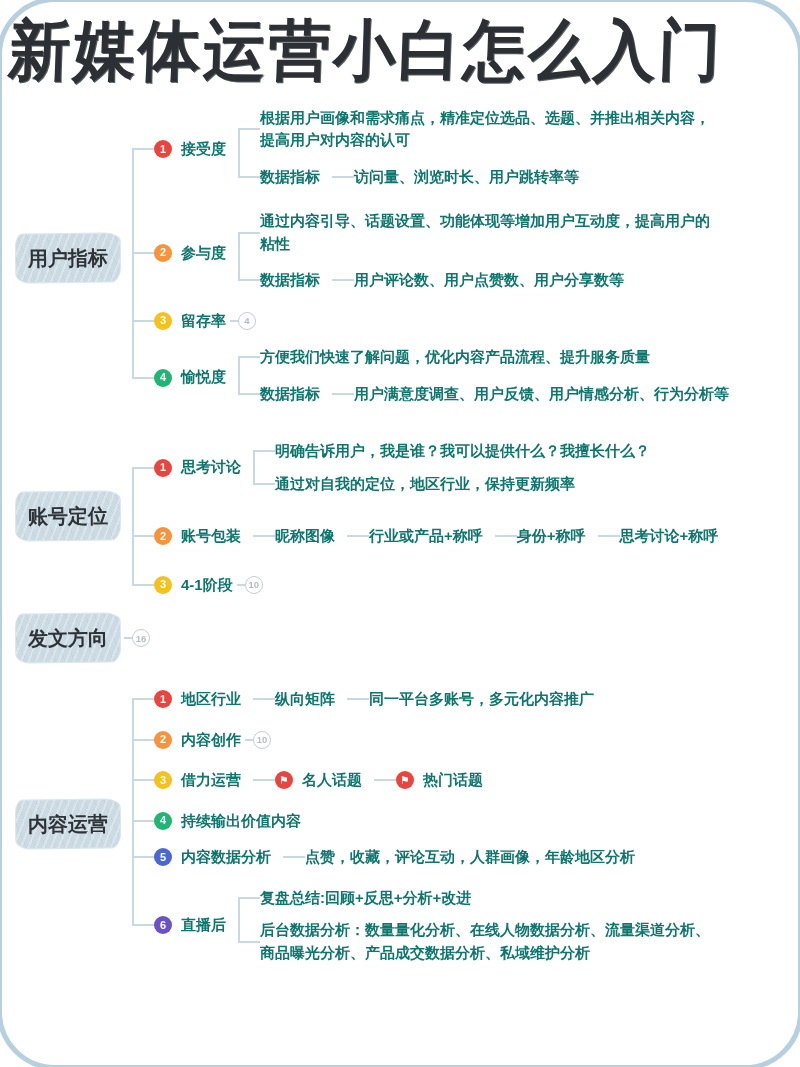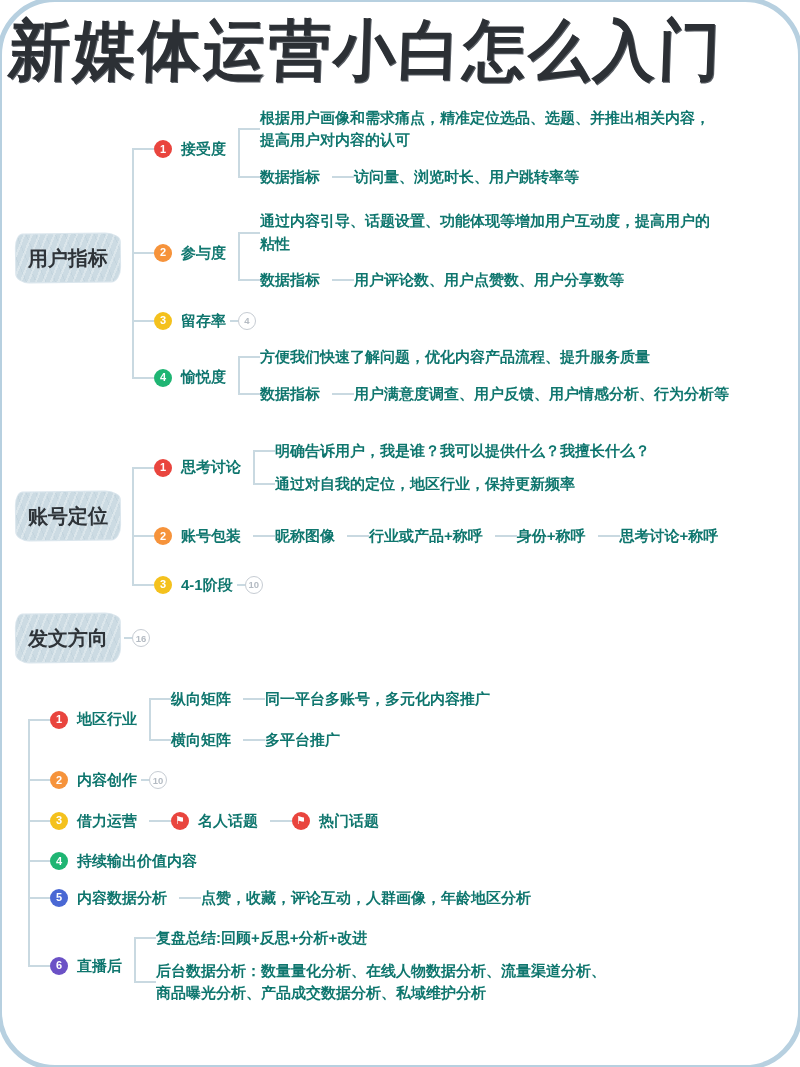--- a/index.html
+++ b/index.html
@@ -304,54 +304,41 @@
     <div class="branch">
       <div class="nodebox">
         <span class="label topic">发文方向</span>
         <span class="collapsed">
           <i class="dash"></i>
           <i class="cnum">16</i>
         </span>
       </div>
     </div>
     <div class="branch">
+      <div class="nodebox">
+        <span class="label topic">内容运营</span>
+      </div>
       <div class="children">
         <div class="child">
           <div class="branch">
             <div class="nodebox">
               <span class="badge" style="background: rgb(233, 69, 62);">1</span>
               <span class="label">地区行业</span>
             </div>
             <div class="children">
               <div class="child">
                 <div class="branch">
                   <div class="nodebox">
                     <span class="label">纵向矩阵</span>
                   </div>
                   <div class="children">
                     <div class="child">
                       <div class="branch">
                         <div class="nodebox">
                           <span class="label">同一平台多账号，多元化内容推广</span>
-                        </div>
-                      </div>
-                    </div>
-                  </div>
-                </div>
-              </div>
-              <div class="child">
-                <div class="branch">
-                  <div class="nodebox">
-                    <span class="label">横向矩阵</span>
-                  </div>
-                  <div class="children">
-                    <div class="child">
-                      <div class="branch">
-                        <div class="nodebox">
-                          <span class="label">多平台推广</span>
                         </div>
                       </div>
                     </div>
                   </div>
                 </div>
               </div>
             </div>
           </div>
         </div>
         <div class="child">

